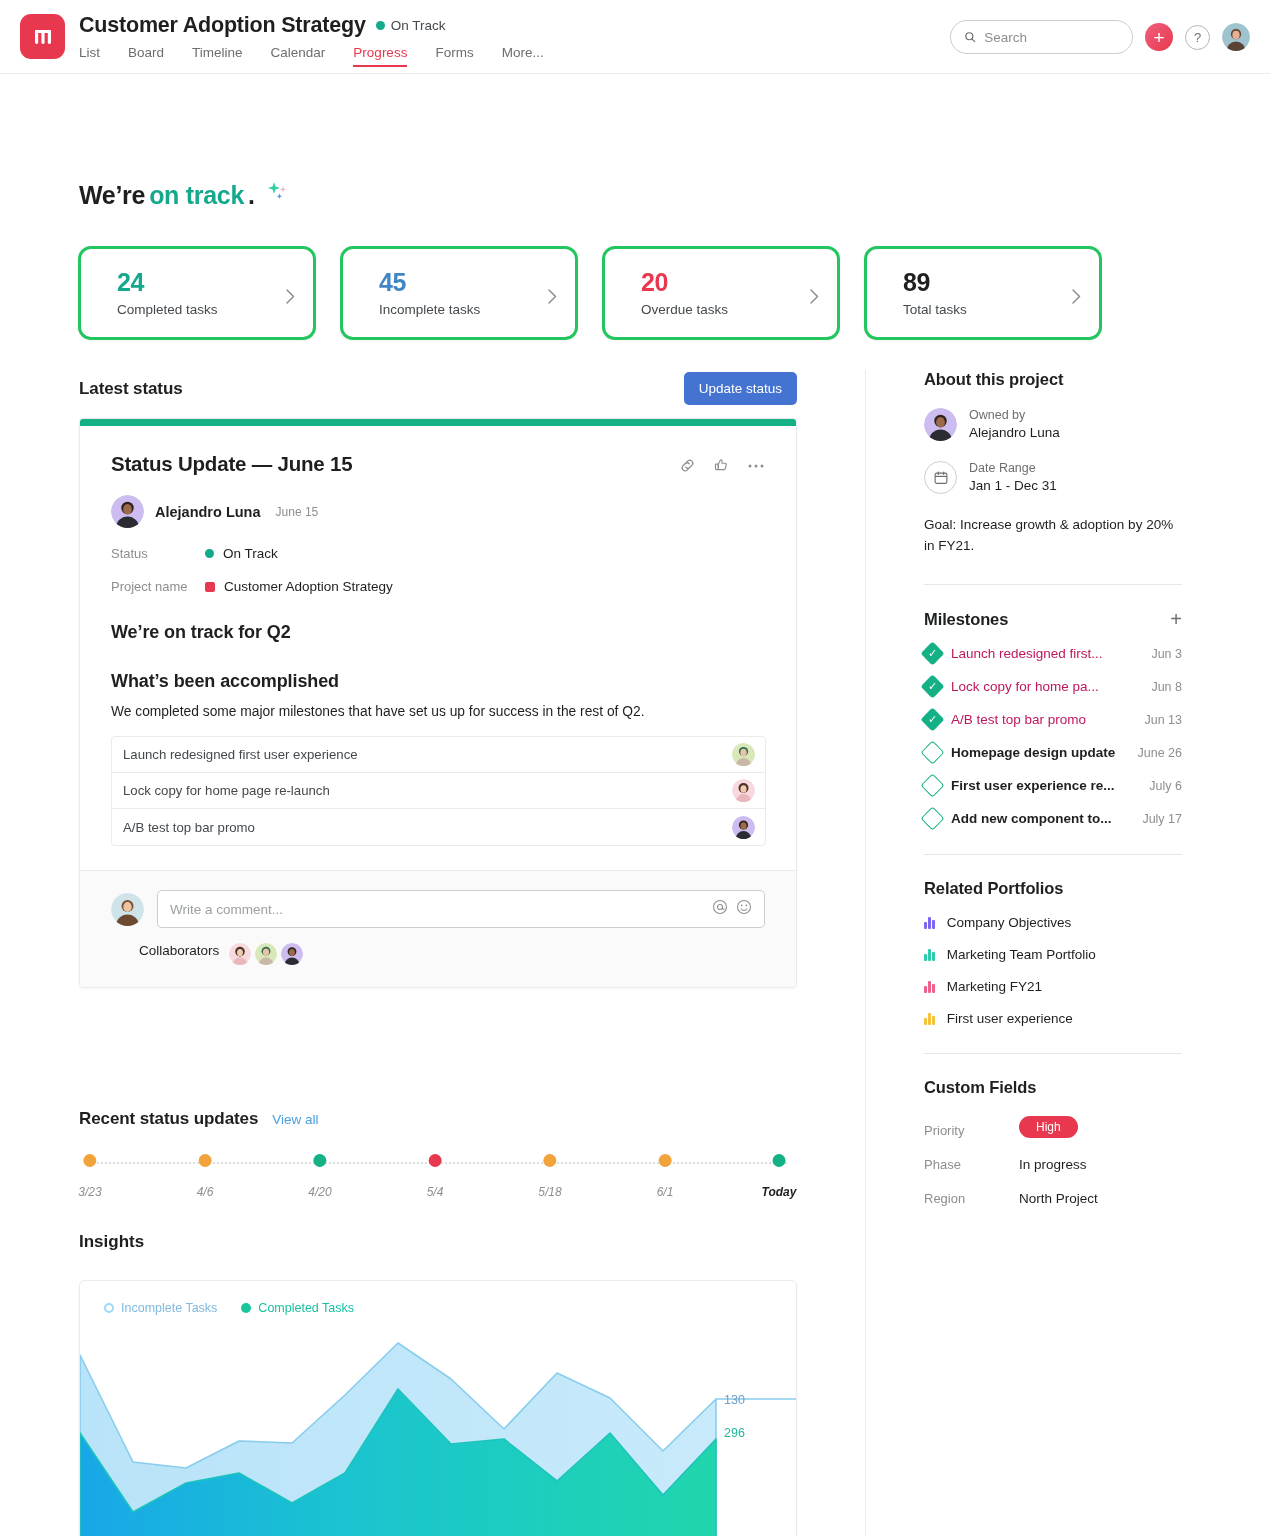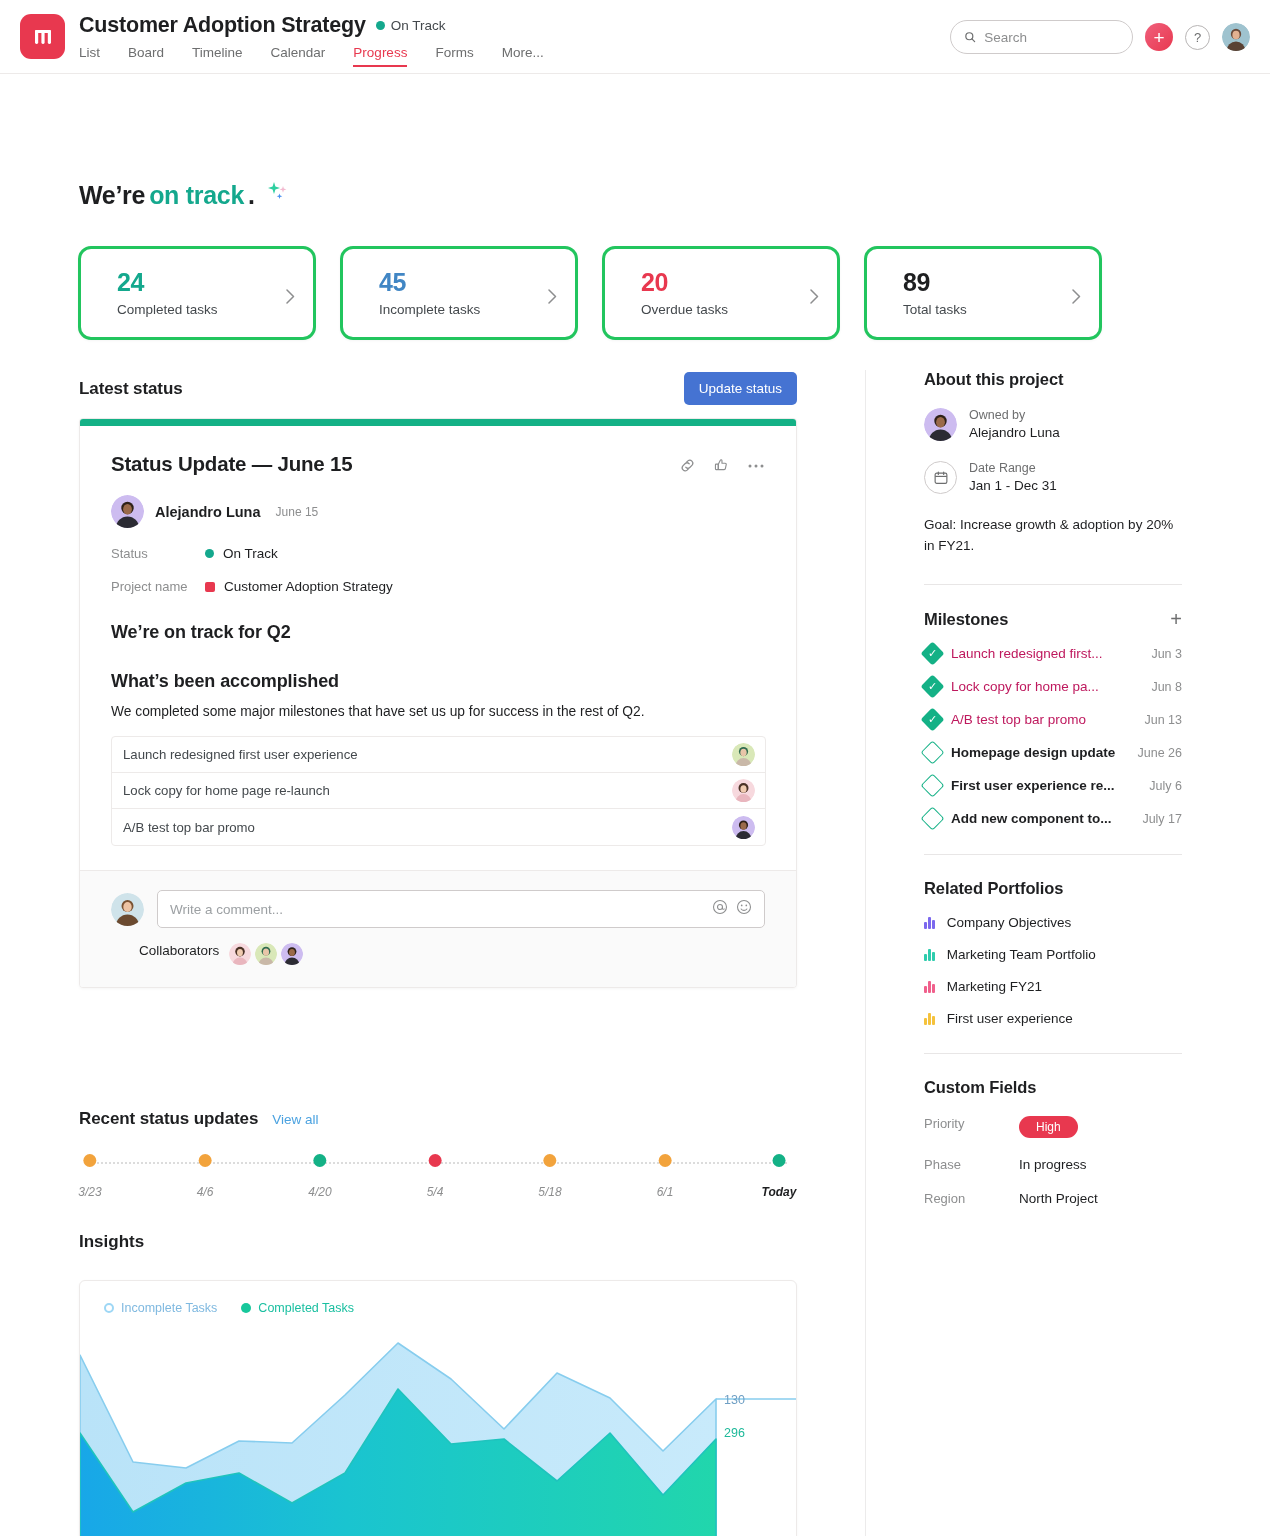--- a/index.html
+++ b/index.html
@@ -232,21 +232,21 @@
   .dia-open {
     width: 17px; height: 17px; border: 1.6px solid #14b186; transform: rotate(45deg);
     border-radius: 3px; flex-shrink: 0; background: #fff;
   }
 
   .pf-item { display: flex; align-items: center; gap: 12px; margin-top: 17px; cursor: pointer; }
   .pf-item-name { font-size: 13.5px; }
   .bars { display: flex; align-items: flex-end; gap: 1.5px; height: 13px; }
   .bars i { width: 2.6px; display: block; border-radius: 1px; }
 
-  .cf-row { display: flex; align-items: flex-start; margin-top: 19px; }
+  .cf-row { display: flex; align-items: flex-end; margin-top: 19px; }
   .cf-k { width: 95px; font-size: 13px; color: #8d8e8f; }
   .cf-v { font-size: 13.5px; color: #1e1f21; }
   .badge-high {
     background: #e8384f; color: #fff; border-radius: 11px;
     font-size: 12px; padding: 4px 17px; display: inline-block;
   }
 </style>
 </head>
 <body>
 

